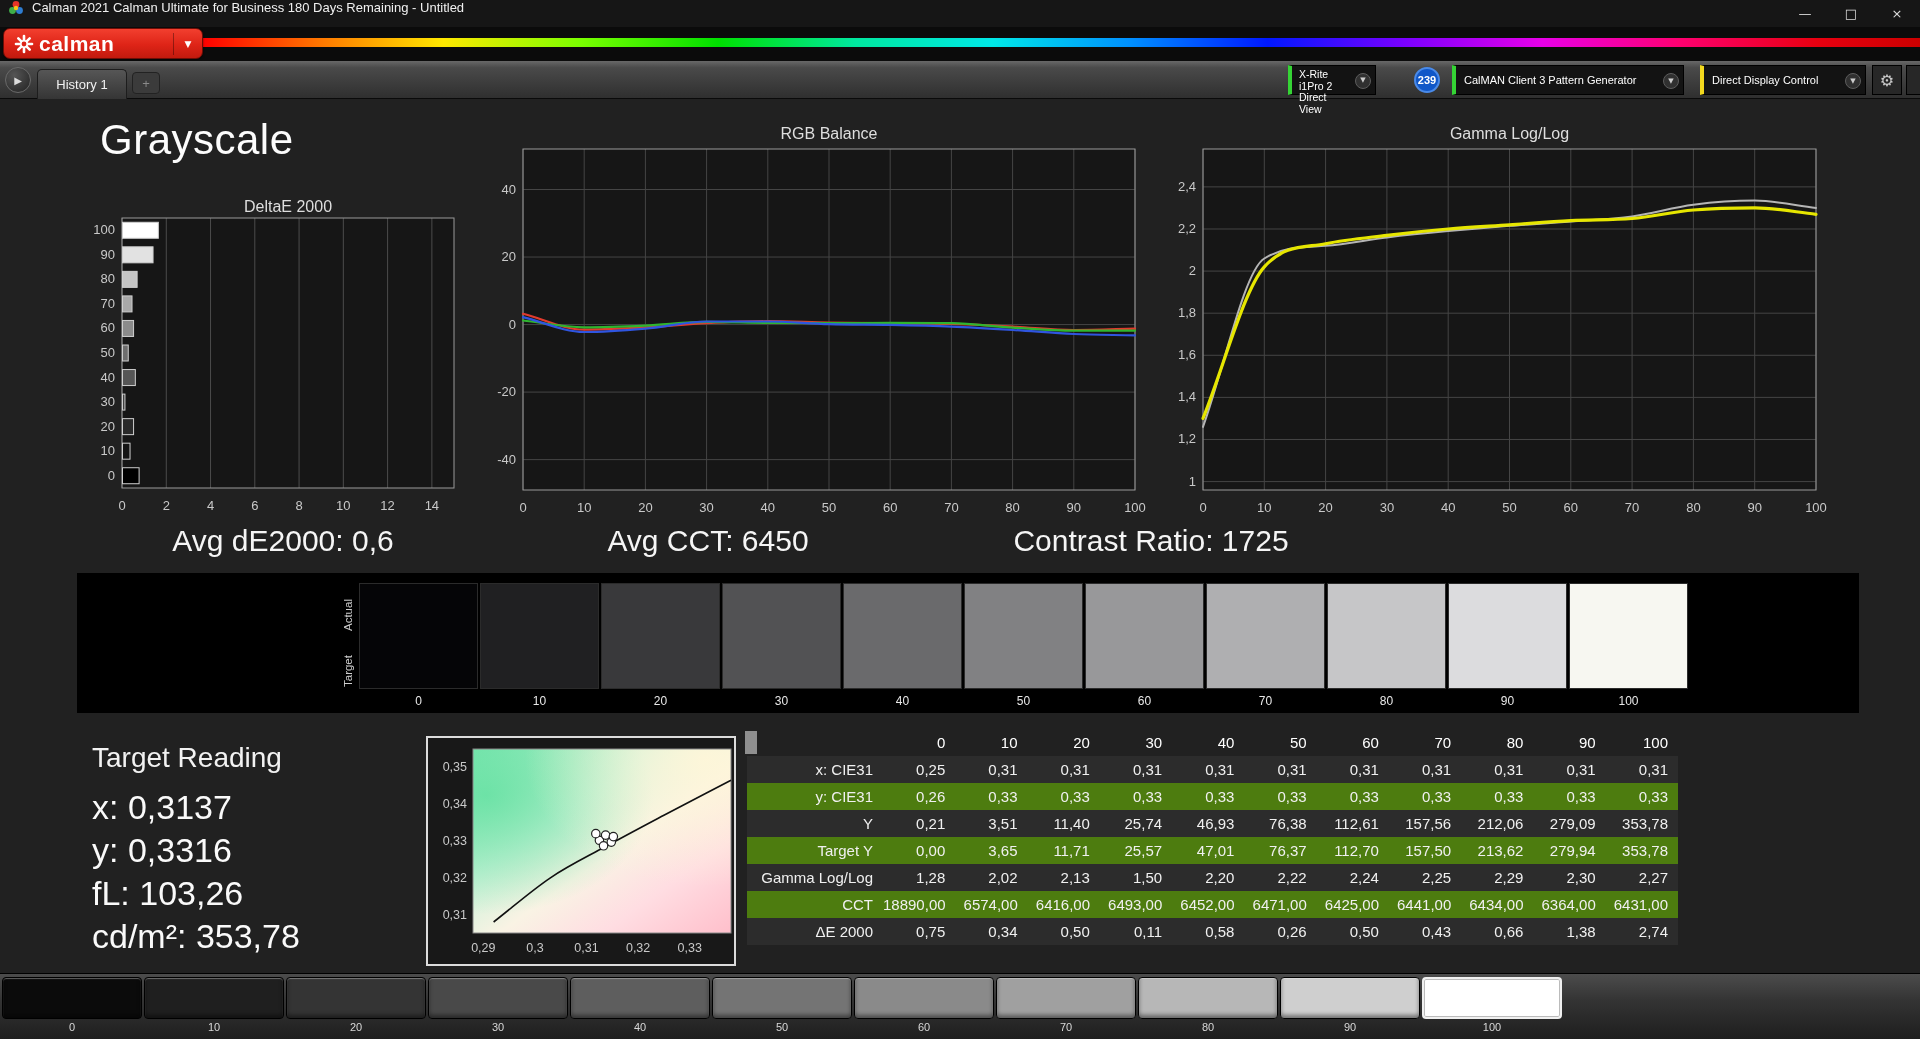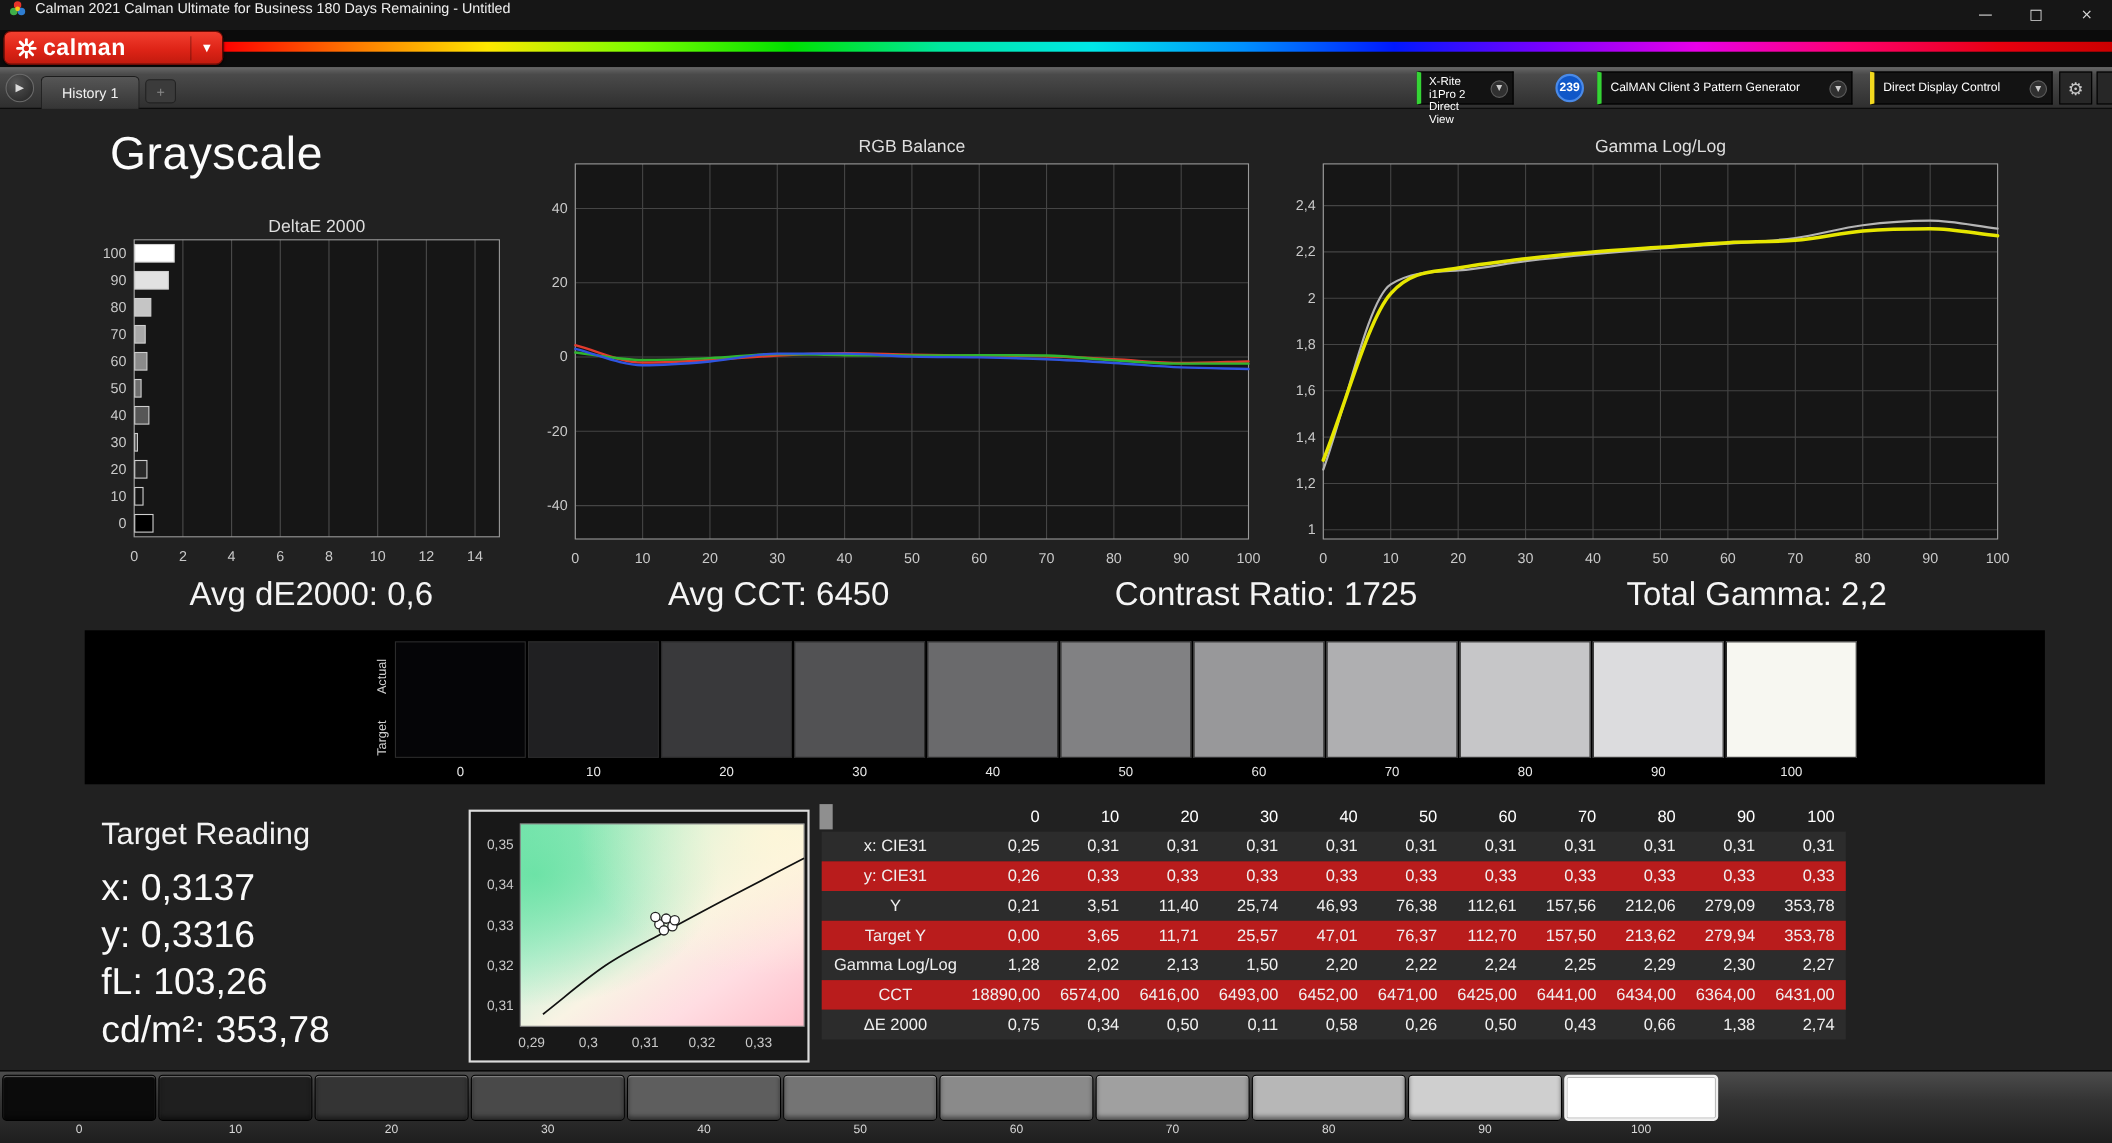--- a/index.html
+++ b/index.html
@@ -74,23 +74,23 @@
   .cr-line{position:absolute;left:92px;font-size:34px;color:#fafafa}
 
   
   .cie-panel{position:absolute;left:426px;top:736px;width:310px;height:230px;border:2px solid #dcdcdc;background:#181818}
 
   
   .gtable{position:absolute;left:747px;top:729px;width:931px;font-size:15px;color:#f0f0f0}
   .trow{display:grid;grid-template-columns:136px repeat(11,1fr);height:27px;align-items:center}
   .trow.thead{background:transparent;color:#fff}
   .trow.dark{background:#2c2c2c}
-  .trow.lite{background:#b91c1c}
+  .trow.lite{background:#4d7c0f}
   .tcell{padding-right:10px;text-align:right;white-space:nowrap}
-  .tcell.tlabel{text-align:center;padding-left:8px}
+  .tcell.tlabel{text-align:right;padding-left:8px}
   .hdr-marker{position:absolute;left:745px;top:731px;width:12px;height:23px;background:#8f8f8f}
 
   
   .bottombar{position:absolute;left:0;top:973px;width:1920px;height:66px;border-top:1px solid #000;
     background:linear-gradient(180deg,#4c4c4c 0%,#343434 40%,#1e1e1e 100%)}
   .btiles{position:absolute;left:2px;top:3px;display:flex;gap:2px}
   .btile{width:140px}
   .bbtn{height:42px;border:1px solid #000;border-radius:4px;
     box-shadow:inset 0 1px 1px rgba(255,255,255,.35), inset 0 -3px 4px rgba(0,0,0,.45)}
   .btile.sel .bbtn{border:2px solid #f0f0f0;box-shadow:inset 0 0 0 1px #bbb}
@@ -285,21 +285,20 @@
       <line x1="40" y1="340.58024691358025" x2="653" y2="340.58024691358025" stroke="#454545"></line>
       <text x="33" y="344.58024691358025" text-anchor="end" fill="#c9c9c9" font-size="13">1</text>
       <rect x="40" y="8" width="613" height="341" fill="none" stroke="#9a9a9a"></rect>
       <path d="M40.0,285.9C60.4,229.7 80.9,130.0 101.3,117.5C121.7,104.9 142.2,106.3 162.6,104.8C183.0,103.4 203.5,98.9 223.9,96.4C244.3,94.0 264.8,92.0 285.2,90.1C305.6,88.2 326.1,86.4 346.5,84.8C366.9,83.3 387.4,82.2 407.8,80.6C428.2,79.0 448.7,78.2 469.1,75.4C489.5,72.6 510.0,66.4 530.4,63.8C550.8,61.1 571.3,59.6 591.7,59.6C612.1,59.6 632.6,64.5 653.0,66.9" fill="none" stroke="#b5b5b5" stroke-width="2" stroke-linecap="round"></path>
       <path d="M40.0,277.4C60.4,226.9 80.9,148.7 101.3,125.9C121.7,103.1 142.2,106.8 162.6,102.7C183.0,98.6 203.5,96.8 223.9,94.3C244.3,91.8 264.8,89.7 285.2,88.0C305.6,86.2 326.1,85.2 346.5,83.8C366.9,82.4 387.4,80.6 407.8,79.6C428.2,78.5 448.7,79.2 469.1,77.5C489.5,75.7 510.0,70.8 530.4,69.0C550.8,67.3 571.3,66.9 591.7,66.9C612.1,66.9 632.6,71.1 653.0,73.3" fill="none" stroke="#e6e600" stroke-width="3.2" stroke-linecap="round"></path>
     </svg>
 
   <div class="stat" style="left:283px">Avg dE2000: 0,6</div>
   <div class="stat" style="left:708px">Avg CCT: 6450</div>
   <div class="stat" style="left:1151px">Contrast Ratio: 1725</div>
-  <div class="stat" style="left:1597px">Total Gamma: 2,2</div>
 
   <div class="strip">
     <div class="strip-rot" id="rot-actual">Actual</div>
     <div class="strip-rot" id="rot-target">Target</div>
     <div class="strip-swatches">
         <div class="stile">
           <div class="ssq" style="background:#050507"></div>
           <div class="slbl">0</div>
         </div>
         <div class="stile">

